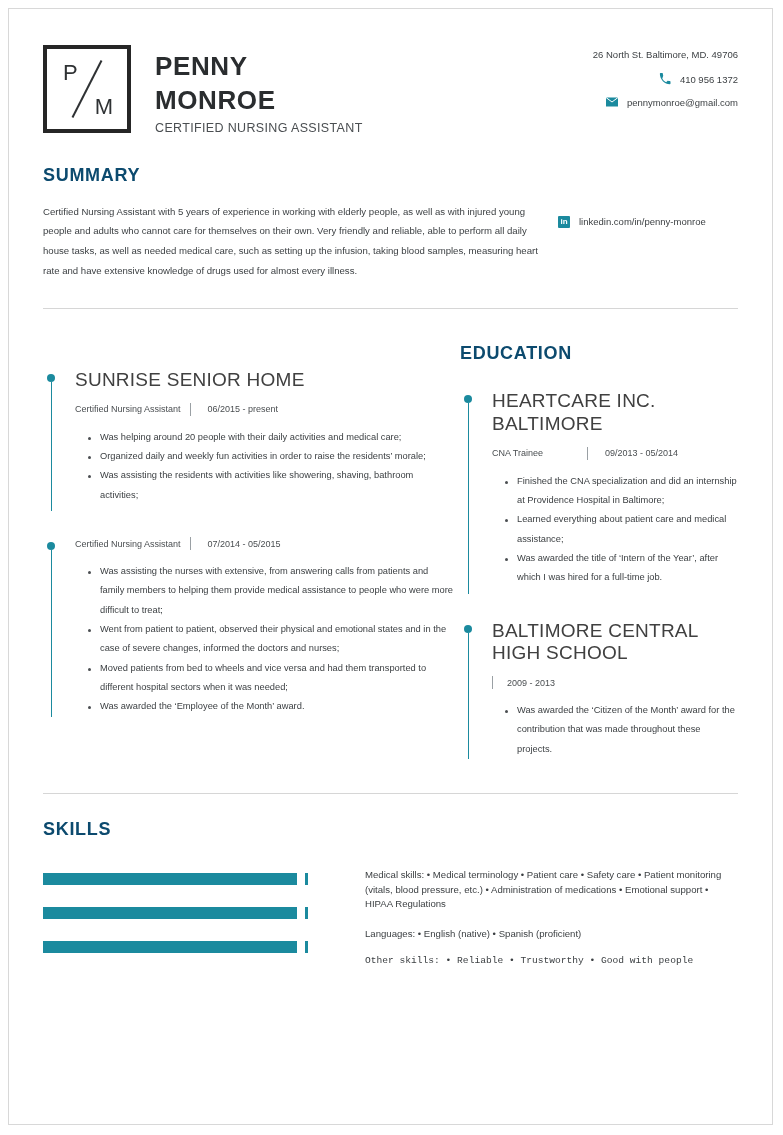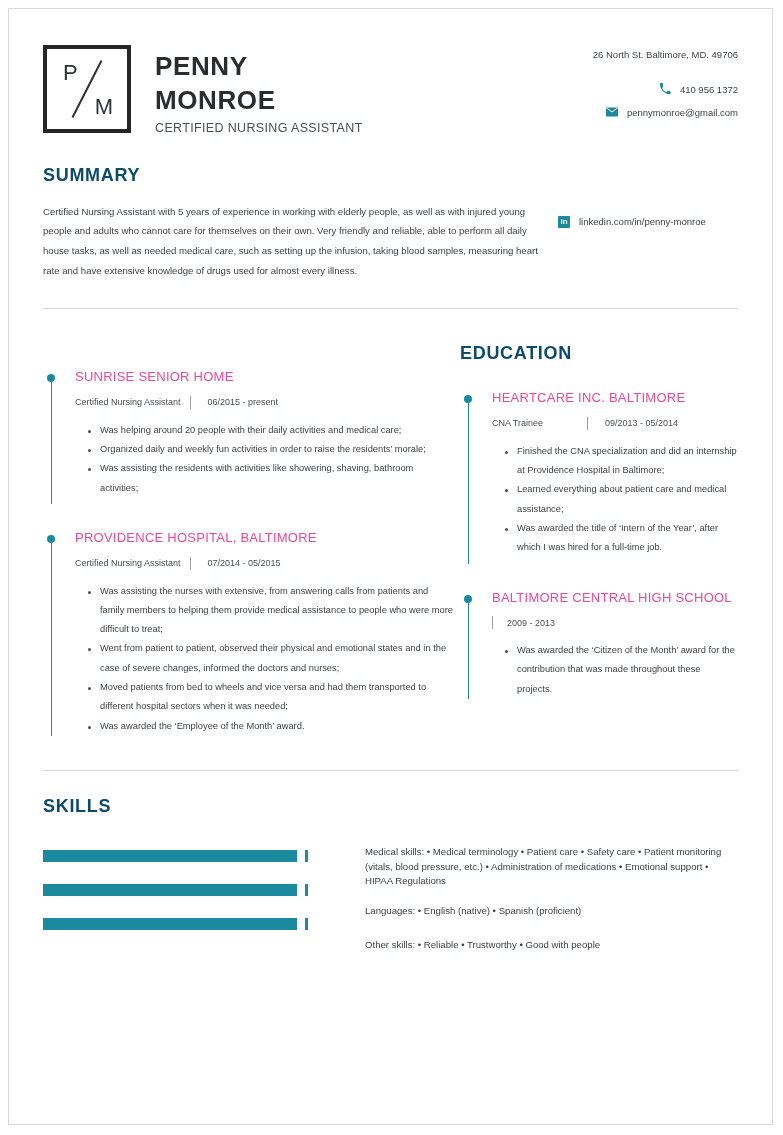--- a/index.html
+++ b/index.html
@@ -49,21 +49,21 @@
     font-size:12.5px;color:#4a4e51;letter-spacing:.35px;margin-top:3px;
   }
   .contact{
     text-align:right;padding-top:6px;font-size:9.5px;color:#3b3f42;
     flex:0 0 auto;min-width:200px;
   }
   .contact .row{
     display:flex;justify-content:flex-end;align-items:center;
     margin-bottom:11px;gap:9px;
   }
-  .contact .row:first-child{margin-bottom:23px;}
+  .contact .row:first-child{margin-bottom:13px;}
   .ico{width:12px;height:12px;display:inline-block;flex:0 0 auto;}
   .ico svg{display:block;width:12px;height:12px;}
 
   
   .sec-title{
     font-size:18px;font-weight:bold;letter-spacing:.7px;
     color:#0c4a6e;text-transform:uppercase;
   }
   .divider{height:1px;background:#d6d6d6;margin:0;}
 
@@ -91,21 +91,21 @@
   .entry .tl-dot{
     position:absolute;left:4px;top:5px;width:8px;height:8px;
     border-radius:50%;background:#1b8a9e;
   }
   .entry .tl-line{
     position:absolute;left:7.5px;top:13px;bottom:0;width:1.5px;
     background:#1b8a9e;
   }
   .entry.last .tl-line{bottom:6px;}
   .org{
-    font-size:13px;color:#ec4899;letter-spacing:.25px;line-height:1.2;
+    font-size:19px;color:#404040;letter-spacing:.25px;line-height:1.2;
     margin-bottom:11px;
   }
   .meta{display:flex;align-items:center;font-size:9px;color:#4a4e51;margin-bottom:12px;}
   .meta .role{min-width:86px;}
   .meta .bar{
     display:inline-block;width:1px;height:13px;background:#9aa0a4;
     margin:0 17px 0 9px;flex:0 0 auto;
   }
   .meta.empty-role .role{min-width:0;width:0;}
   .meta.empty-role .bar{margin-left:0;margin-right:14px;}
@@ -212,21 +212,20 @@
           <ul class="bul">
             <li>Was helping around 20 people with their daily activities and medical care;</li>
             <li>Organized daily and weekly fun activities in order to raise the residents’ morale;</li>
             <li>Was assisting the residents with activities like showering, shaving, bathroom activities;</li>
           </ul>
         </div>
 
         <div class="entry last">
           <span class="tl-dot"></span>
           <span class="tl-line"></span>
-          <div class="org">PROVIDENCE HOSPITAL, BALTIMORE</div>
           <div class="meta">
             <span class="role">Certified Nursing Assistant</span>
             <span class="bar"></span>
             <span>07/2014 - 05/2015</span>
           </div>
           <ul class="bul">
             <li>Was assisting the nurses with extensive, from answering calls from patients and family members to helping them provide medical assistance to people who were more difficult to treat;</li>
             <li>Went from patient to patient, observed their physical and emotional states and in the case of severe changes, informed the doctors and nurses;</li>
             <li>Moved patients from bed to wheels and vice versa and had them transported to different hospital sectors when it was needed;</li>
             <li>Was awarded the ‘Employee of the Month’ award.</li>
@@ -298,19 +297,19 @@
           <div class="bar-track">
             <div class="bar-fill" style="width:96%"></div>
             <div class="bar-tip"></div>
           </div>
         </div>
       </div>
 
       <div class="skills-text">
         <div class="skill-line sp-1">Medical skills: • Medical terminology • Patient care • Safety care • Patient monitoring (vitals, blood pressure, etc.) • Administration of medications • Emotional support • HIPAA Regulations</div>
         <div class="skill-line" style="margin-top:15px;">Languages: • English (native) • Spanish (proficient)</div>
-        <div class="skill-line" style="margin-top:20px;">Other skills: • Reliable • Trustworthy • Good with people</div>
+        <div class="skill-line" style="margin-top:13px;font-family:Liberation Mono, monospace;">Other skills: • Reliable • Trustworthy • Good with people</div>
       </div>
     </div>
   </div>
 
 </div>
 </div>
 
 </body></html>

